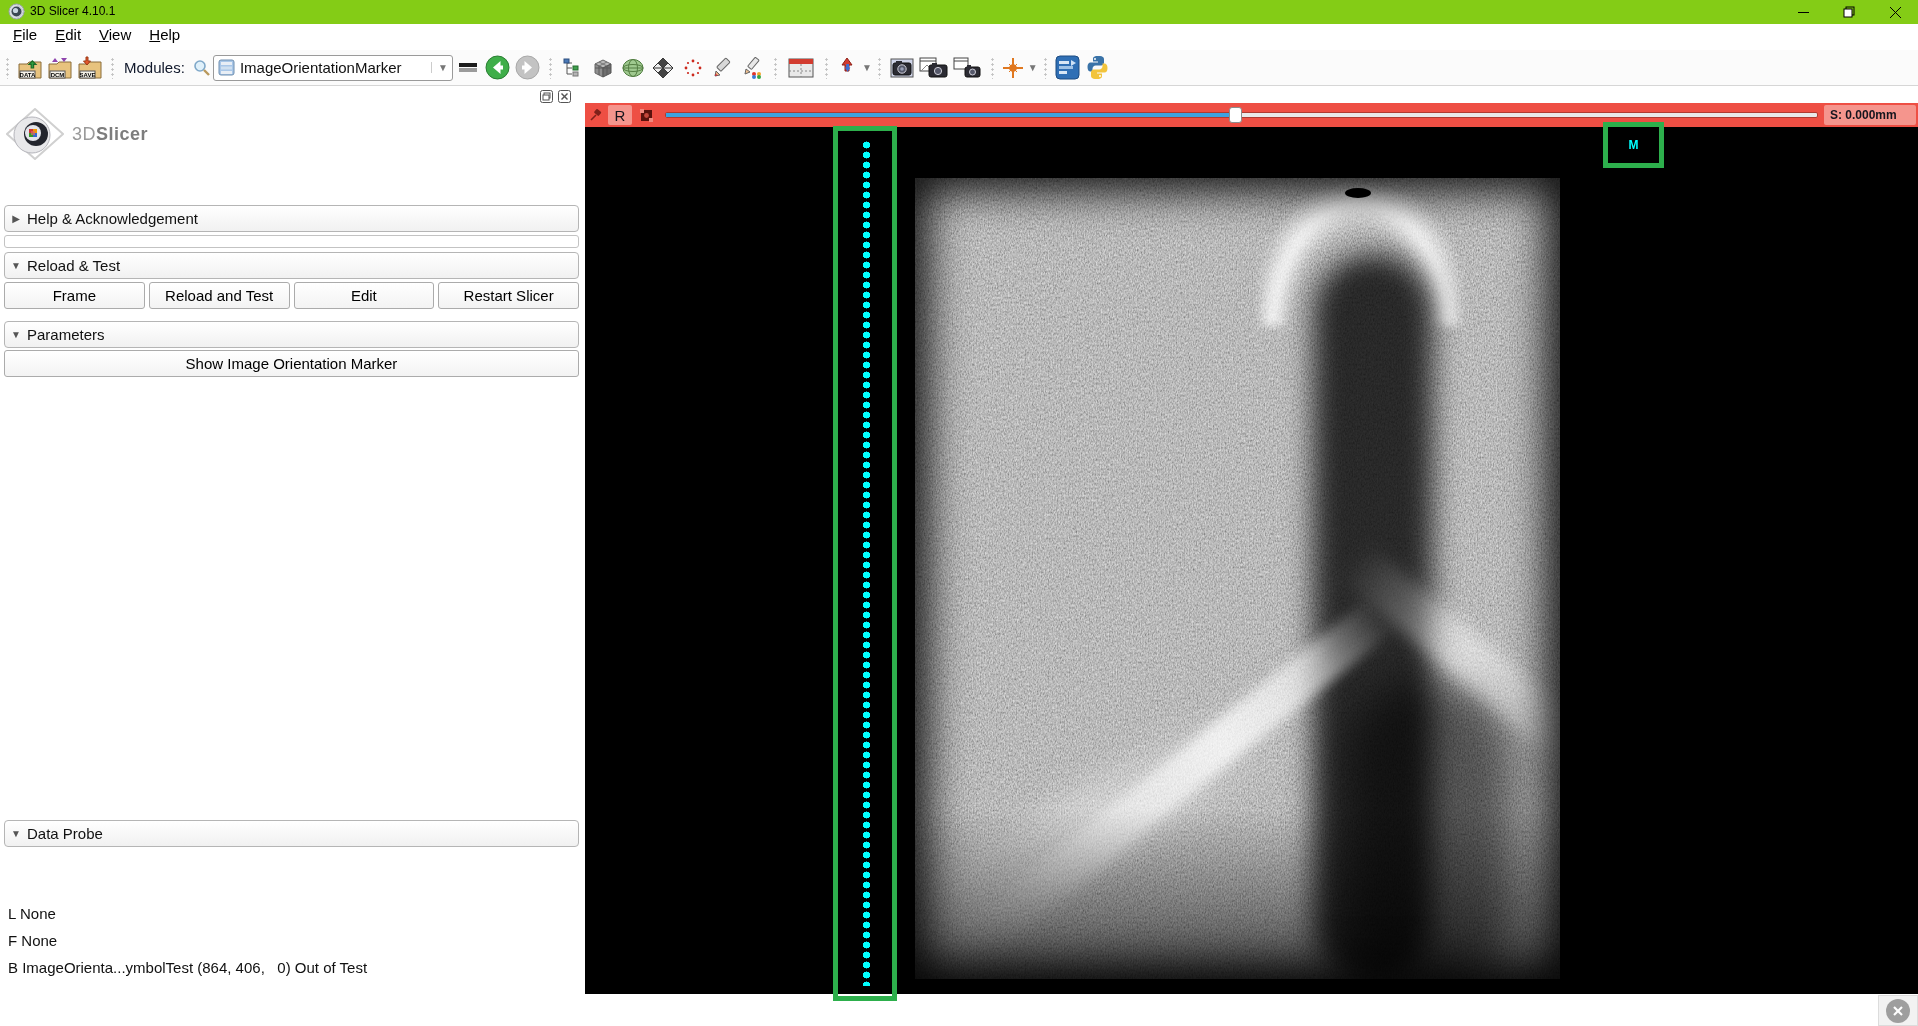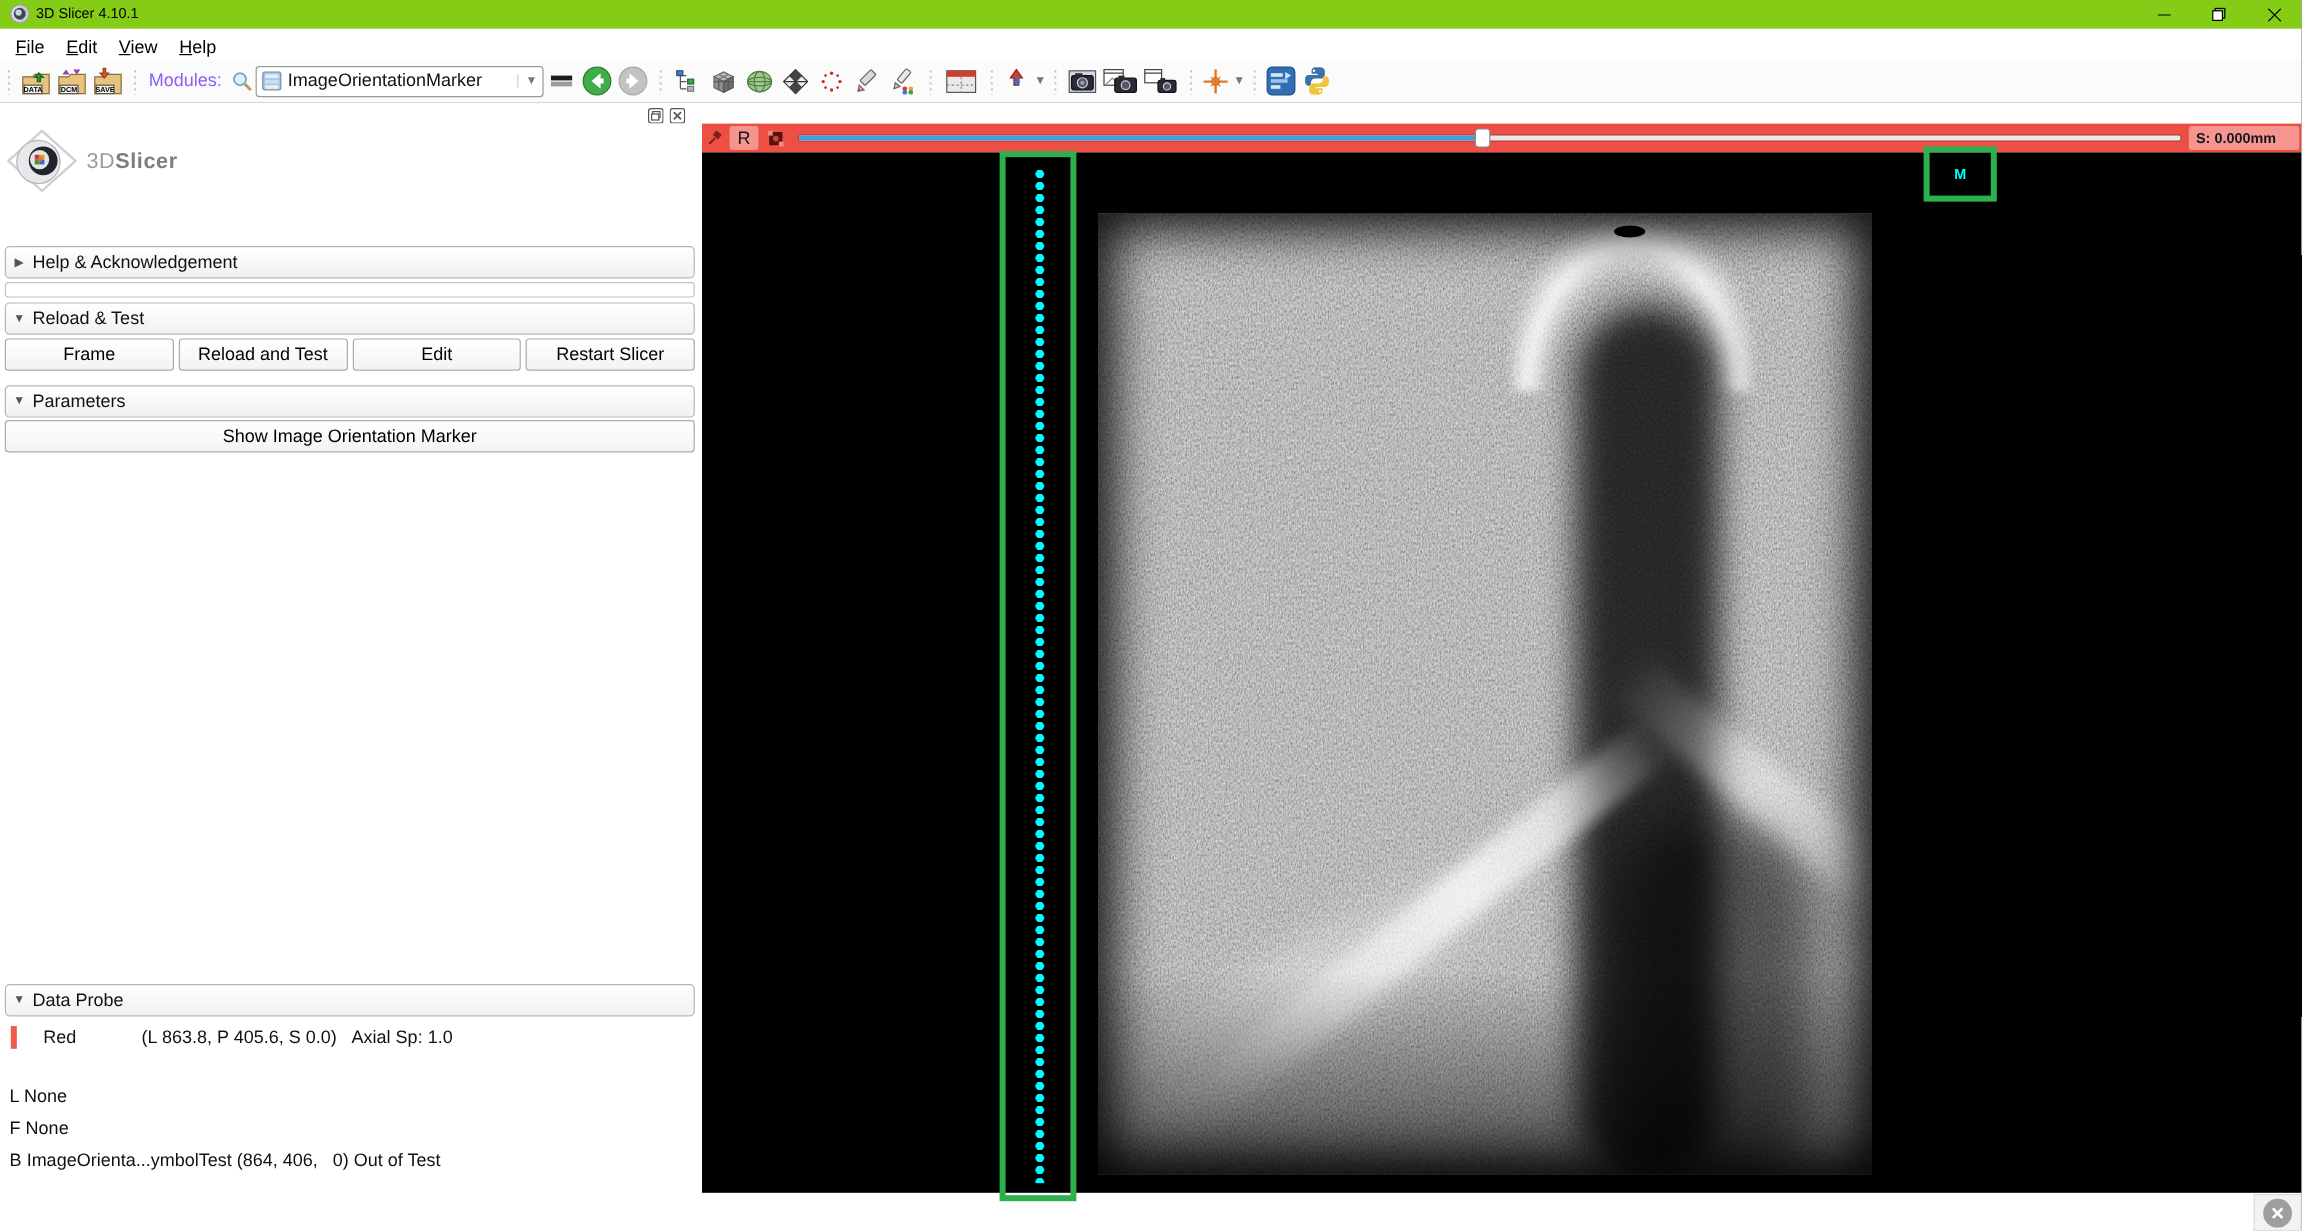--- a/index.html
+++ b/index.html
@@ -8,29 +8,29 @@
        font-family:"Liberation Sans",sans-serif;color:#111}
 
   
   .titlebar{position:absolute;left:0;top:0;right:0;height:24px;background:#84cc16}
   .titlebar .appicon{position:absolute;left:8px;top:3px;width:17px;height:17px}
   .titlebar .title{position:absolute;left:30px;top:4px;font-size:12px;color:#000}
   .win-controls{position:absolute;right:0;top:0;display:flex;height:24px}
   .win-btn{width:46px;height:24px;display:flex;align-items:center;justify-content:center;cursor:default}
 
   
-  .menubar{position:absolute;left:0;top:24px;right:0;height:26px;background:#fff;display:flex;align-items:flex-end;padding-left:4px}
+  .menubar{position:absolute;left:0;top:24px;right:0;height:26px;background:#fff;display:flex;align-items:flex-start;padding-left:4px}
   .menu-item{display:inline-block;font-size:15px;padding:2px 9px;color:#000}
   .menu-item::first-letter{text-decoration:underline}
 
   
   .toolbar{position:absolute;left:0;top:50px;right:0;height:36px;background:#fbfbfb;border-bottom:1px solid #d6d6d6;display:flex;align-items:center}
   .grip{width:5px;height:22px;margin:0 5px;background:radial-gradient(#c2c2c2 28%,transparent 30%);background-size:5px 5px;flex:none}
   .tbtn{width:30px;height:30px;display:flex;align-items:center;justify-content:center;flex:none;border-radius:3px}
-  .modules-label{font-size:15px;margin:0 6px 0 4px;color:#8b5cf6}
+  .modules-label{font-size:15px;margin:0 6px 0 4px;color:#0f172a}
   .combo{display:flex;align-items:center;height:26px;width:240px;background:#fff;border:1px solid #9a9a9a;border-radius:3px;padding:0 4px;flex:none}
   .combo .ctext{font-size:15px;flex:1;margin-left:5px;white-space:nowrap;overflow:hidden}
   .combo .carrow{border-left:1px solid #ccc;padding-left:6px;margin-left:4px;color:#777;font-size:10px}
   .drop-mini{color:#777;font-size:10px;margin-left:2px}
 
   
   .panel{position:absolute;left:0;top:86px;width:585px;bottom:0;background:#fff}
   .panel-corner{position:absolute;top:3px;right:14px;display:flex;gap:4px}
   .pc-btn{width:14px;height:14px;display:flex;align-items:center;justify-content:center}
   .logo{position:absolute;left:6px;top:22px;display:flex;align-items:center}
@@ -430,26 +430,20 @@
       <span class="tri">▼</span>
       <span>Parameters</span>
     </div>
     <div class="btn showbtn" style="top:264px">Show Image Orientation Marker</div>
 
     <div class="sec" style="top:734px">
       <span class="tri">▼</span>
       <span>Data Probe</span>
     </div>
 
-    <div class="dp-row" style="top:768px">
-      <span class="dp-colorbar"></span>
-      <span class="dp-slice">Red</span>
-      <span class="dp-coords">(L 863.8, P 405.6, S 0.0)</span>
-      <span class="dp-spacing">Axial Sp: 1.0</span>
-    </div>
 
     <div class="lfb" style="top:819px"><span>L</span> <b>None</b></div>
     <div class="lfb" style="top:846px"><span>F</span> <b>None</b></div>
     <div class="lfb" style="top:873px"><span>B</span> <b>ImageOrienta...ymbolTest</b> <span>(864, 406,   0)</span> <b>Out of Test</b></div>
   </div>
 
   <div class="viewport">
 
     <div class="slicebar">
       <div class="pinbtn">

